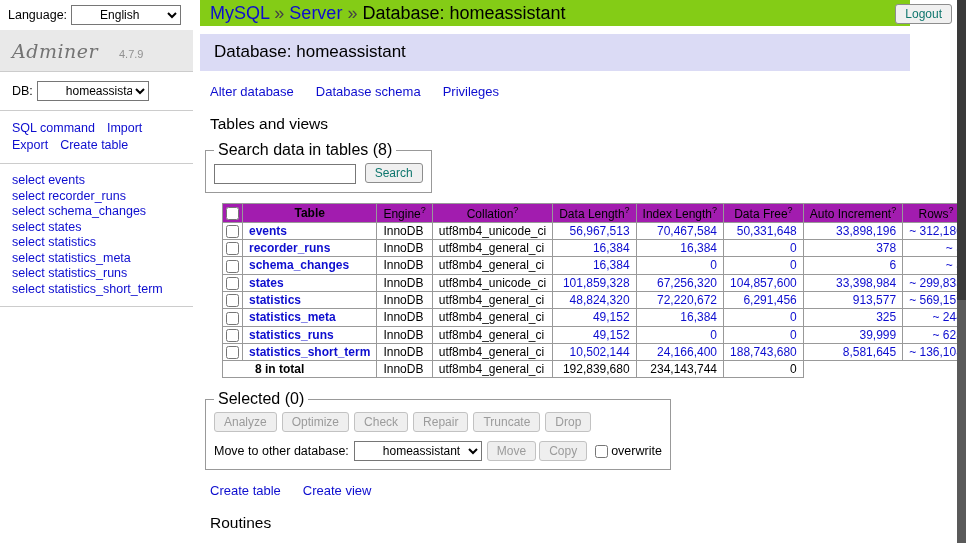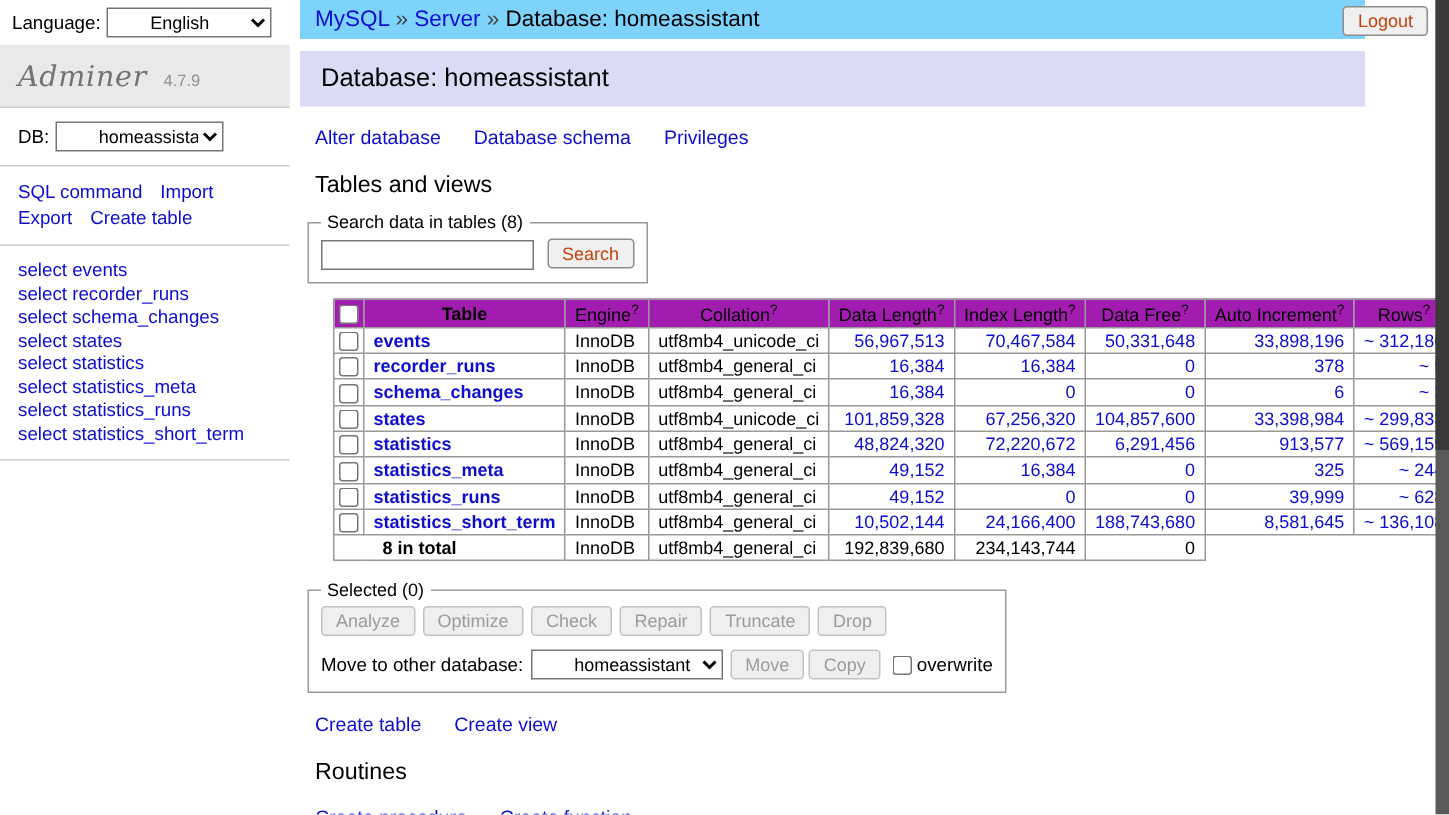--- a/index.html
+++ b/index.html
@@ -2,50 +2,50 @@
 <html><head>
 <meta charset="utf-8">
 <style>
   * { box-sizing: border-box; margin: 0; padding: 0; }
   html, body { width: 966px; height: 543px; }
   body { position: relative; overflow: hidden; background: #fff; color: #000;
          font-family: "Liberation Sans", sans-serif; font-size: 13px; }
   a { color: #0d0dcf; text-decoration: none; cursor: pointer; }
   select { font-family: inherit; font-size: 12px; height: 20px; border: 1px solid #767676; background: #fff; padding-left: 24px; }
   .btn { font-family: inherit; font-size: 12px; padding: 2px 9px; border: 1px solid #8d8d8d;
-         border-radius: 3px; background: #f0f0f0; color: #c2410c; cursor: pointer; }
+         border-radius: 3px; background: #f0f0f0; color: #0f766e; cursor: pointer; }
   .btn:disabled { color: #9b9b9b; background: #efefef; border-color: #c2c2c2; cursor: default; }
 
   .lang-row { position: absolute; left: 8px; top: 5px; font-size: 12.5px; }
   .lang-row select { width: 110px; margin-left: 4px; }
 
   .breadcrumb { position: absolute; left: 200px; top: 0; width: 710px; height: 26px;
-                background: #7dd3fc; line-height: 26px; padding: 0 10px; font-size: 15px; }
+                background: #84cc16; line-height: 26px; padding: 0 10px; font-size: 18px; }
   .breadcrumb .sep { color: #444; }
   .logout-wrap { position: absolute; right: 14px; top: 4px; }
 
   .sidebar { position: absolute; left: 0; top: 30px; width: 193px; bottom: 0; font-size: 12.5px; }
   .sidebar h1 { background: #e9e9e9; border-bottom: 1px solid #ccc; padding: 5px 12px 7px; font-weight: normal; }
   .sidebar h1 .app { font-family: "DejaVu Serif", serif; font-style: italic; font-size: 19px;
                      color: #737373; letter-spacing: 0.5px; }
-  .sidebar h1 .ver { font-size: 11px; color: #919191; margin-left: 4px; }
+  .sidebar h1 .ver { font-size: 11px; color: #919191; margin-left: 14px; }
   .side-block { padding: 9px 12px; border-bottom: 1px solid #ccc; }
   .db-block select { width: 112px; margin-left: 4px; }
   .cmd-block a { margin-right: 12px; line-height: 17px; display: inline-block; }
   .tables-block a { display: block; line-height: 15.5px; }
 
   .content { position: absolute; left: 200px; top: 26px; width: 710px; }
   h2.page-title { margin-top: 8px; background: #dbdbf5; padding: 8px 14px 9px;
                   font-size: 17px; font-weight: normal; width: 710px; }
   .linkrow { margin: 13px 0 0 10px; }
   .linkrow a { margin-right: 22px; }
   h3 { font-size: 15.5px; font-weight: normal; margin: 16px 0 0 10px; }
 
   fieldset { display: inline-block; border: 1px solid #999; padding: 4px 8px 8px; margin: 8px 0 0 5px; }
-  legend { font-size: 12px; padding: 0 4px; }
+  legend { font-size: 16px; padding: 0 4px; }
   .search-fs input[type=text] { width: 142px; height: 20px; border: 1px solid #777; padding: 0 4px;
                                 font-size: 12px; margin-right: 5px; vertical-align: middle; }
 
   table { border-collapse: collapse; margin: 10px 0 0 22px; font-size: 12px; }
   th, td { border: 1px solid #999; padding: 1px 6px; height: 17px; white-space: nowrap; }
   thead th { background: #a21caf; font-weight: normal; text-align: center; }
   thead th.col-table { font-weight: bold; }
   thead sup { font-size: 9px; }
   th.check, td.check { width: 22px; text-align: center; padding: 1px 3px; }
   td.check input, th.check input { vertical-align: middle; }

